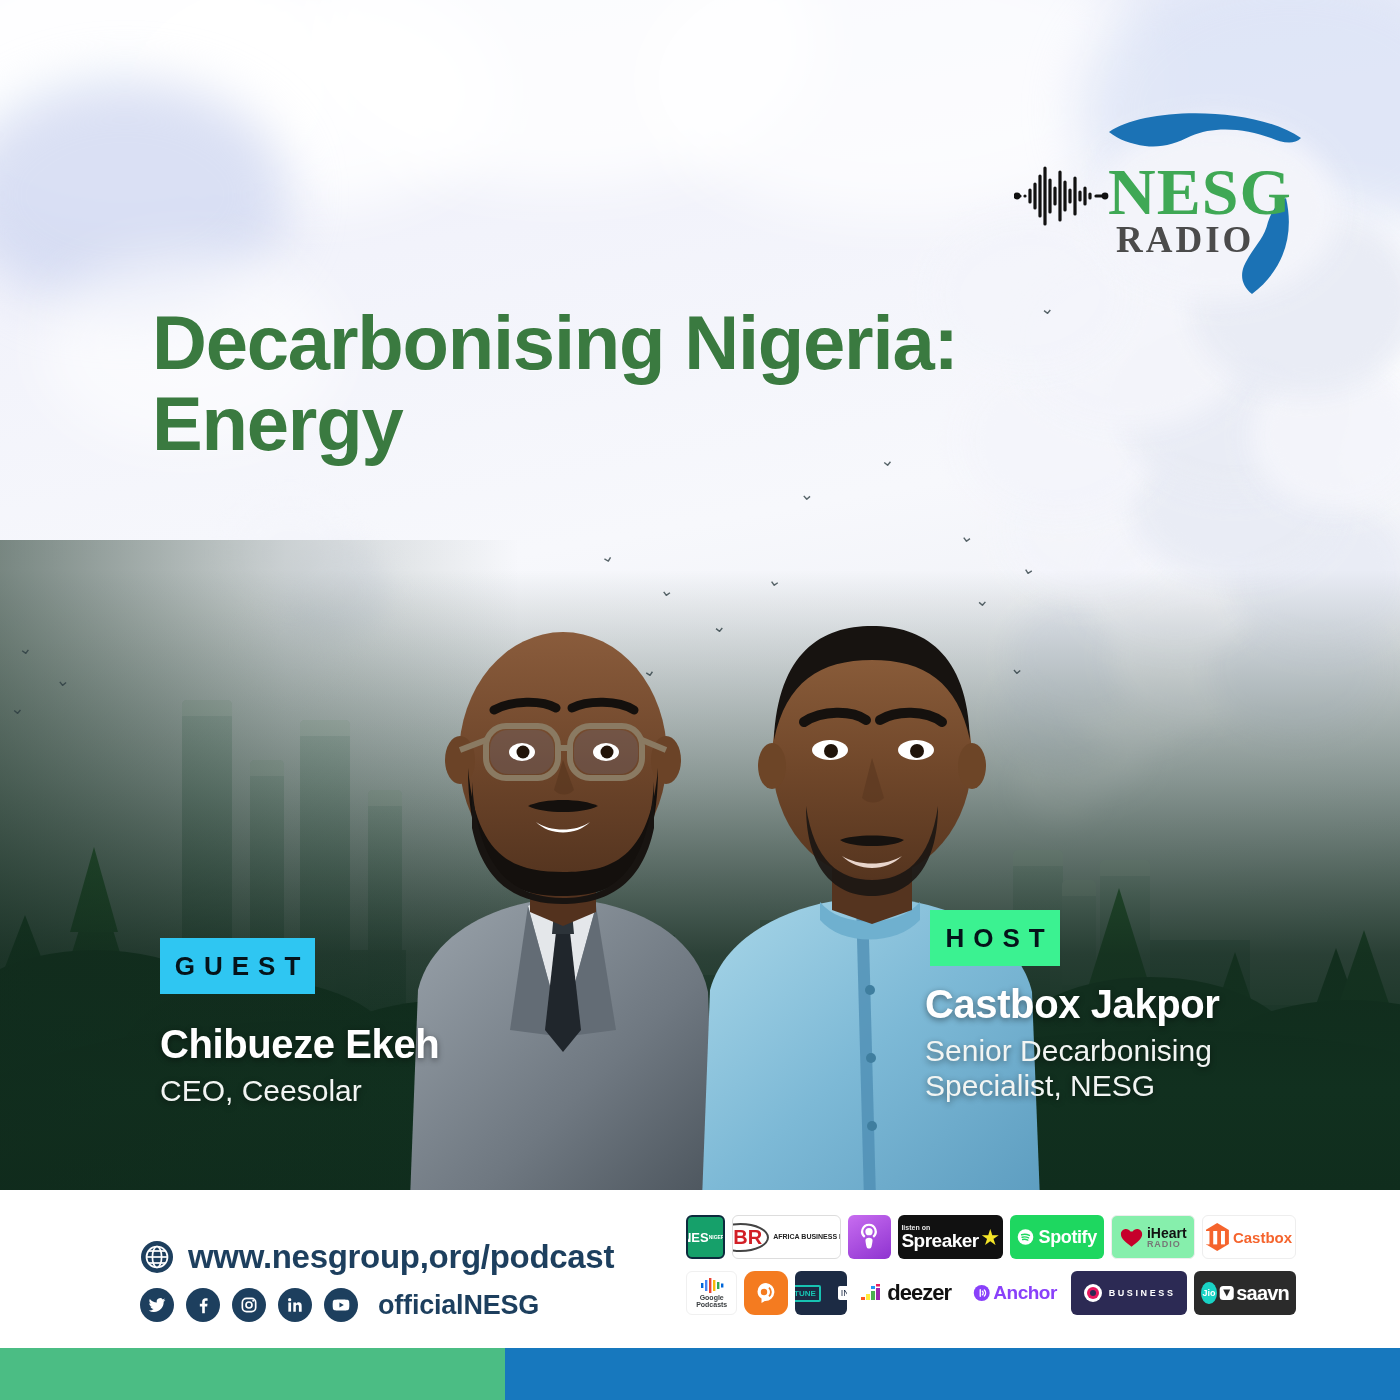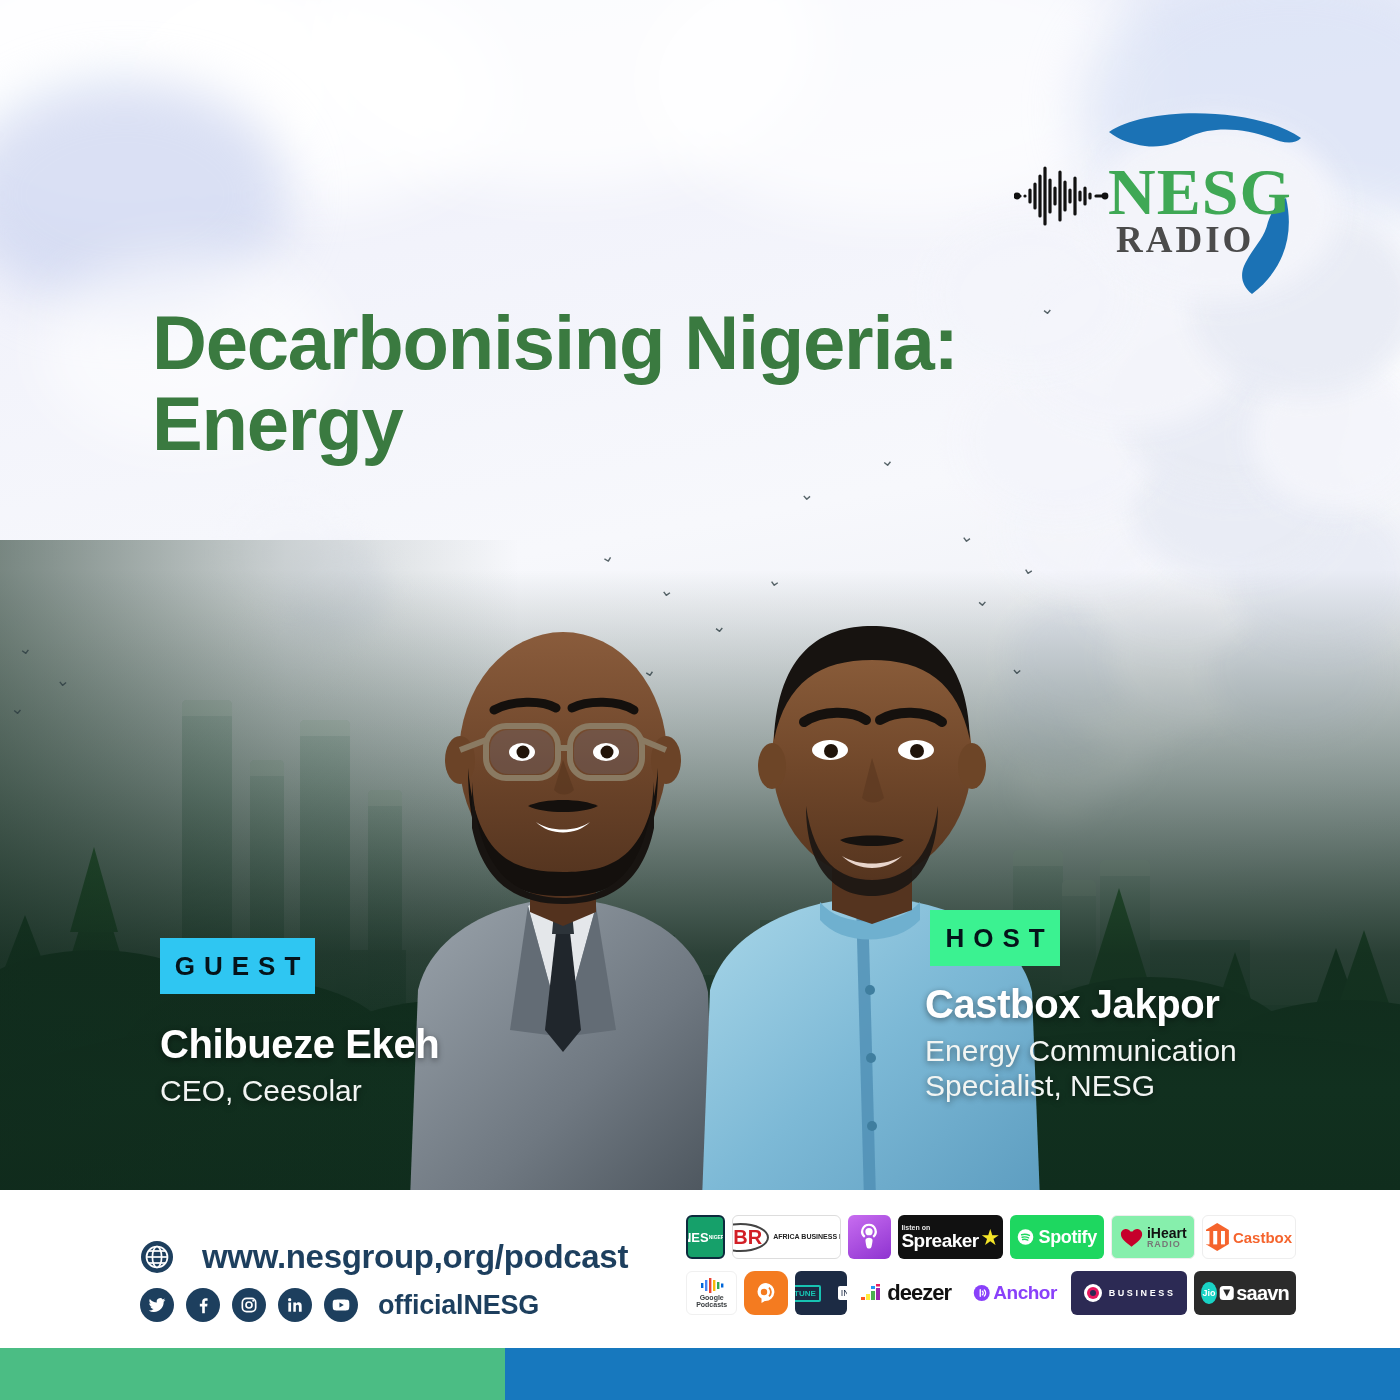--- a/index.html
+++ b/index.html
@@ -84,21 +84,21 @@
              text-shadow:0 2px 6px rgba(0,0,0,.45); }
   .guest-name { left:160px; top:1022px; }
   .guest-role { left:160px; top:1073px; }
   .host-name  { left:925px; top:982px; }
   .host-role  { left:925px; top:1033px; }
 
   
   .footer { position:absolute; left:0; top:1190px; width:1400px; height:158px; background:#ffffff; }
 
   .contact { position:absolute; left:140px; top:48px; }
-  .url-row { display:flex; align-items:center; gap:28px; }
+  .url-row { display:flex; align-items:center; gap:14px; }
   .url-text { font-size:33px; font-weight:bold; color:#1d3f5e; letter-spacing:-.3px; }
   .soc-row { display:flex; align-items:center; gap:12px; margin-top:12px; }
   .soc { width:34px; height:34px; border-radius:50%; background:#1d3f5e; color:#fff;
          display:flex; align-items:center; justify-content:center; font-size:19px; font-weight:bold;
          font-family:"DejaVu Sans", sans-serif; }
   .handle { font-size:27px; font-weight:bold; color:#1d3f5e; margin-left:8px; letter-spacing:-.2px; }
 
   .platforms { position:absolute; left:686px; top:22px; width:610px; }
   .prow { display:flex; align-items:center; gap:7px; height:50px; margin-bottom:6px; }
   .pbadge { height:44px; display:flex; align-items:center; justify-content:center;
@@ -383,21 +383,21 @@
       <span>Energy</span>
     </h1>
 
     <div class="badge badge-guest">GUEST</div>
     <div class="sp-name guest-name">Chibueze Ekeh</div>
     <div class="sp-role guest-role">CEO, Ceesolar</div>
 
     <div class="badge badge-host">HOST</div>
     <div class="sp-name host-name">Castbox Jakpor</div>
     <div class="sp-role host-role">
-      <div>Energy Communication</div>
+      <div>Senior Decarbonising</div>
       <div>Specialist, NESG</div>
     </div>
   </div>
 
   <div class="footer">
 
     <div class="contact">
       <div class="url-row">
         <svg width="34" height="34" viewBox="0 0 34 34">
           <circle cx="17" cy="17" r="16" fill="#1d3f5e"></circle>

